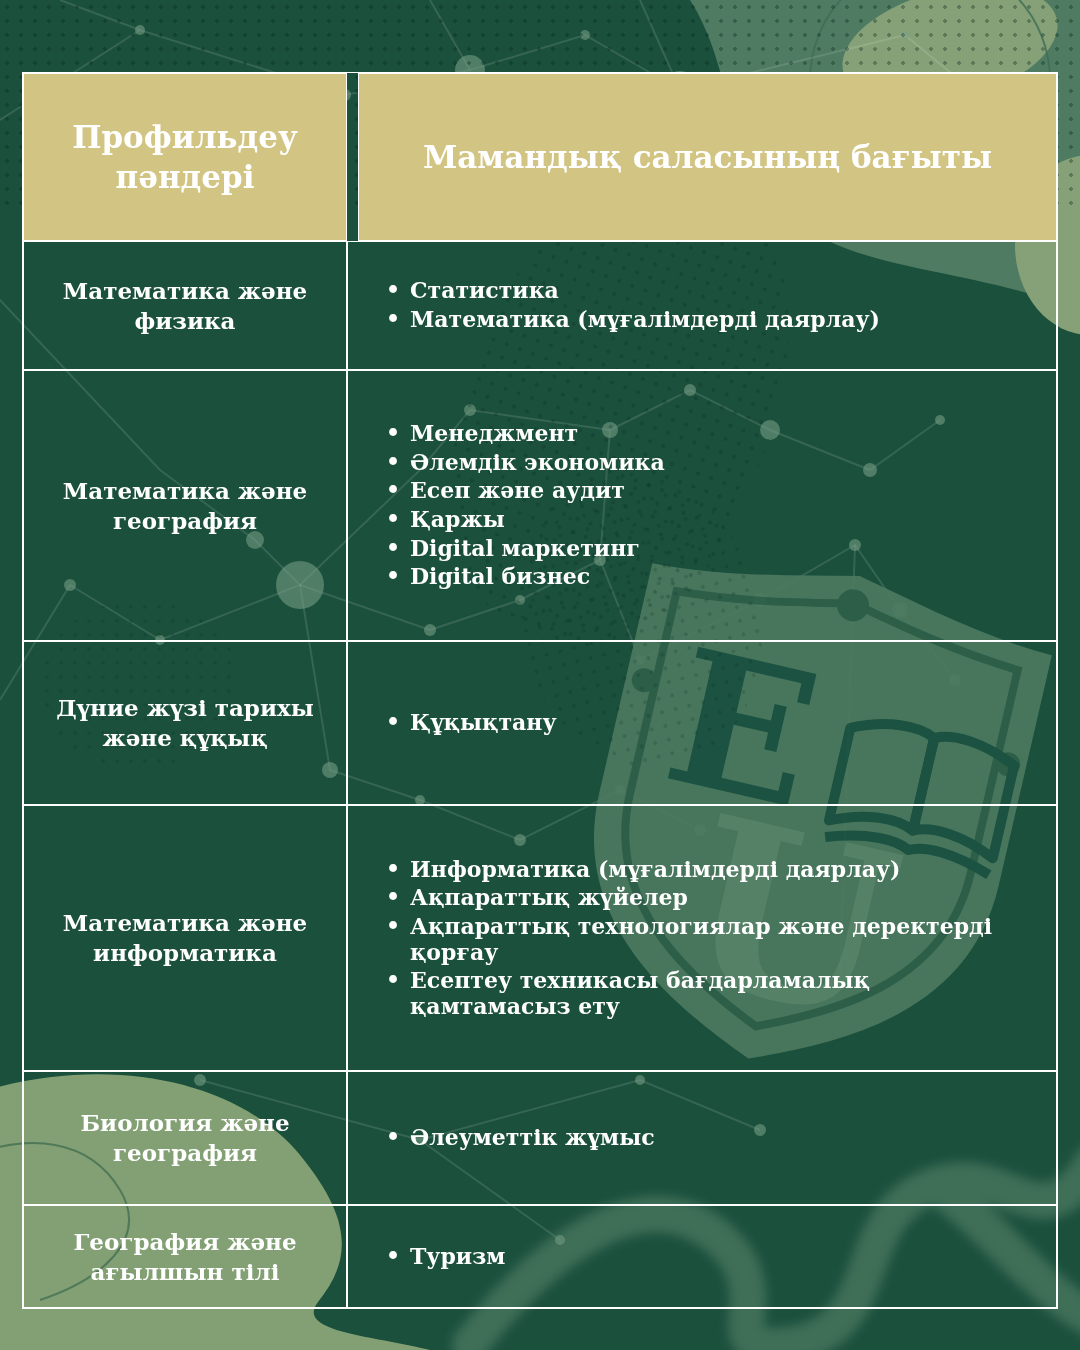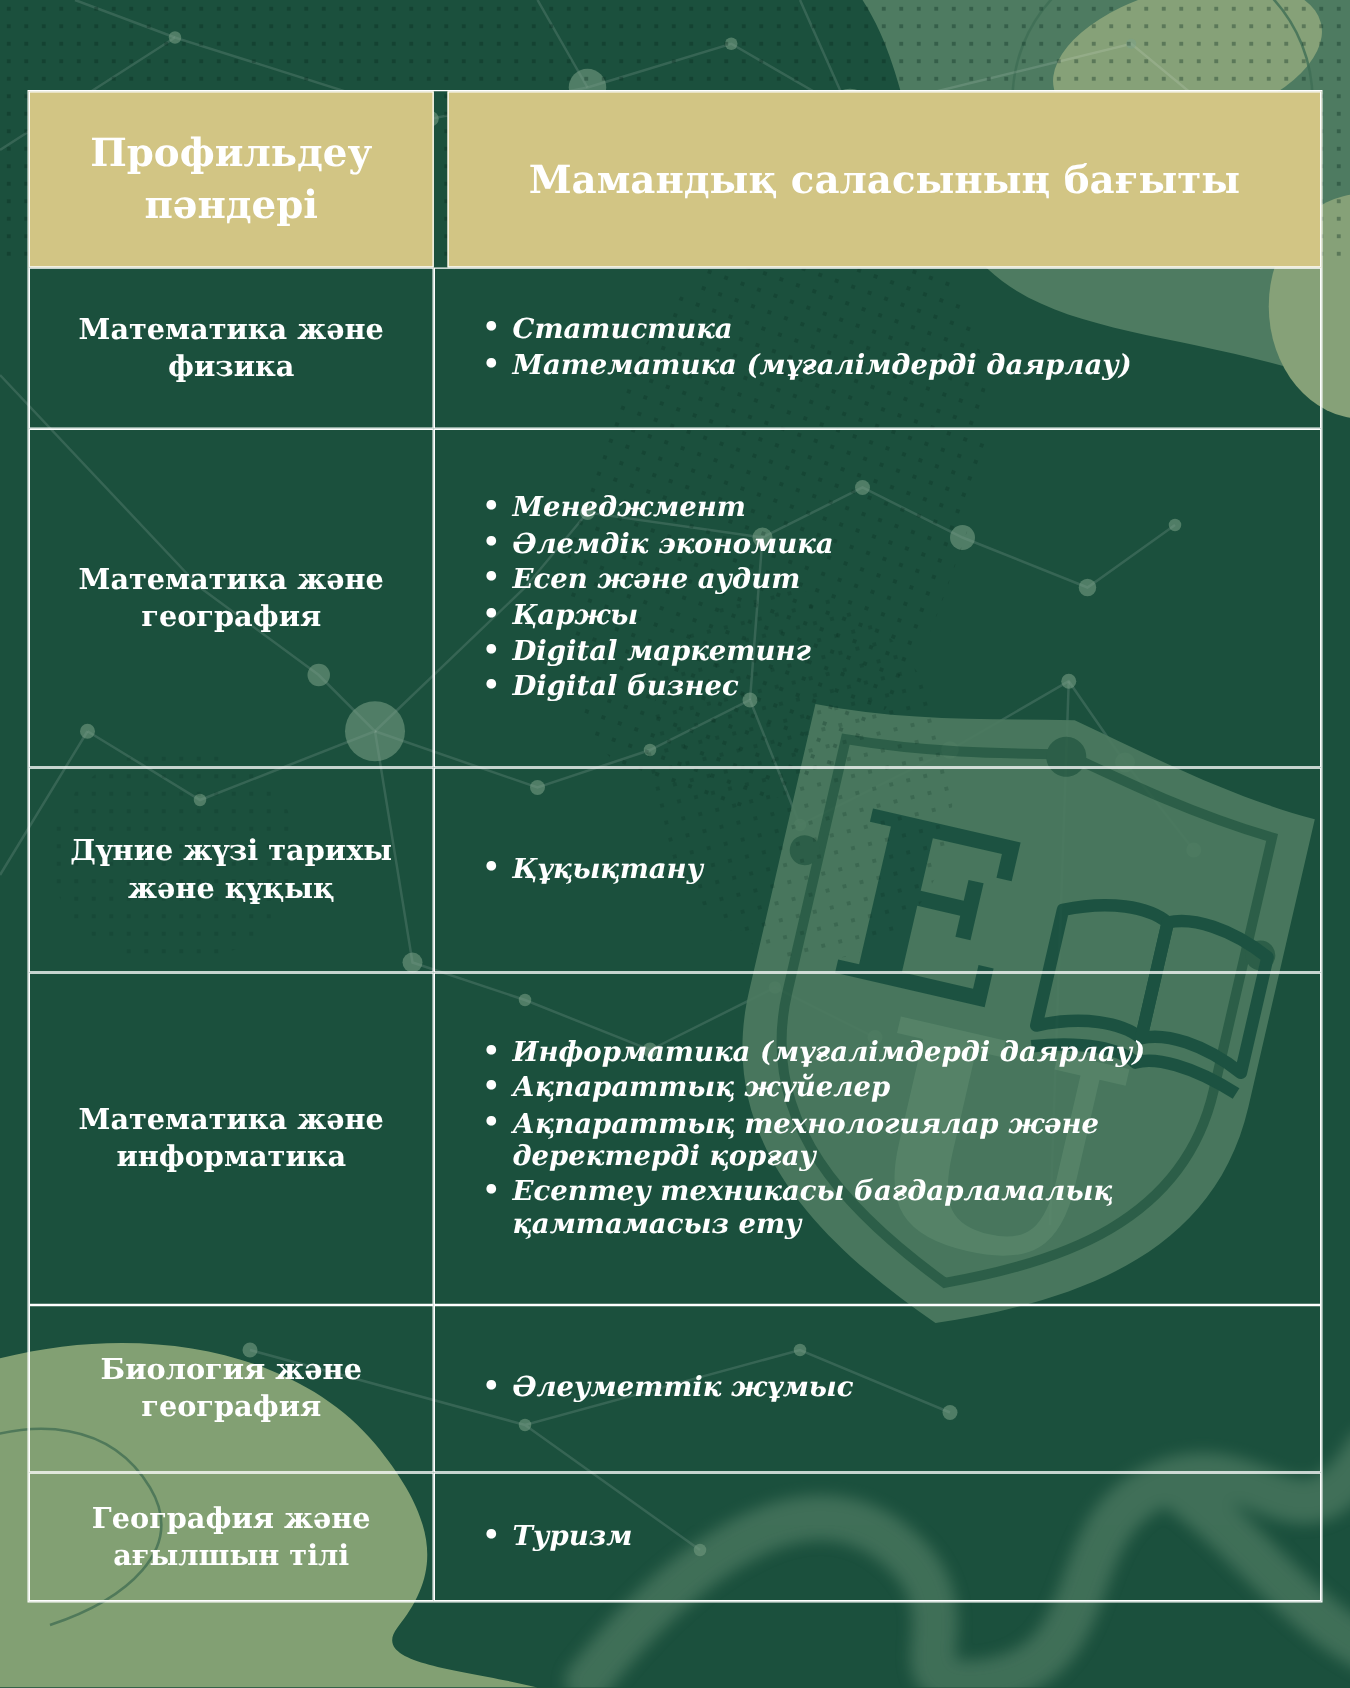--- a/index.html
+++ b/index.html
@@ -19,21 +19,21 @@
   .row{display:flex;box-sizing:border-box;}
   .cell{border:1.5px solid #fff;box-sizing:border-box;color:#ffffff;}
   .cell.left{width:324px;flex:0 0 324px;display:flex;align-items:center;justify-content:center;
              text-align:center;padding:6px 28px;font-weight:bold;font-size:23px;line-height:1.3;}
   .cell.right{flex:1 1 auto;display:flex;align-items:center;padding:10px 36px;}
   .row.header .cell{background:#d2c584;display:flex;align-items:center;justify-content:center;
                     text-align:center;font-weight:bold;color:#fff;}
   .row.header .cell.left{font-size:31px;line-height:1.3;padding:6px 30px;}
   .row.header .cell.right{font-size:31px;justify-content:center;margin-left:11px;}
   ul.bullets{list-style:none;margin:0;padding:0;font-weight:bold;font-size:22px;line-height:1.16;}
-  ul.bullets li{position:relative;padding-left:26px;margin:3px 0;font-style:italic;}
+  ul.bullets li{position:relative;padding-left:26px;margin:3px 0;}
   ul.bullets li::before{content:"\2022";position:absolute;left:2px;top:-1px;}
 </style>
 </head>
 <body>
 
 <div class="layer">
 
   <svg class="decor" width="1080" height="1350" viewBox="0 0 1080 1350">
     <defs>
       <filter id="soft" x="-40%" y="-40%" width="180%" height="180%">
@@ -119,21 +119,21 @@
     <path d="M 470 1345 C 540 1255 640 1175 715 1235 C 790 1295 700 1355 790 1345 C 890 1330 845 1215 935 1185 C 1010 1160 1040 1250 1095 1160 M 935 1185 C 1000 1230 1050 1310 1120 1330" fill="none" stroke="#6d9579" stroke-width="36" stroke-linecap="round" opacity="0.45" filter="url(#soft)"></path>
   </svg>
 
   <div class="dots top"></div>
   <div class="dots mid1"></div>
   <div class="dots mid2"></div>
   <div class="dots left3"></div>
 </div>
 
 <div class="table">
-  <div class="row header" style="height:141px">
+  <div class="row header" style="height:168px">
     <div class="cell left">Профильдеу пәндері</div>
     <div class="cell right">Мамандық саласының бағыты</div>
   </div>
   <div>
   <div class="row" style="height: 129px;">
     <div class="cell left">Математика және физика</div>
     <div class="cell right">
       <ul class="bullets">
             <li>Статистика</li>
             <li>Математика (мұғалімдерді даярлау)</li>

